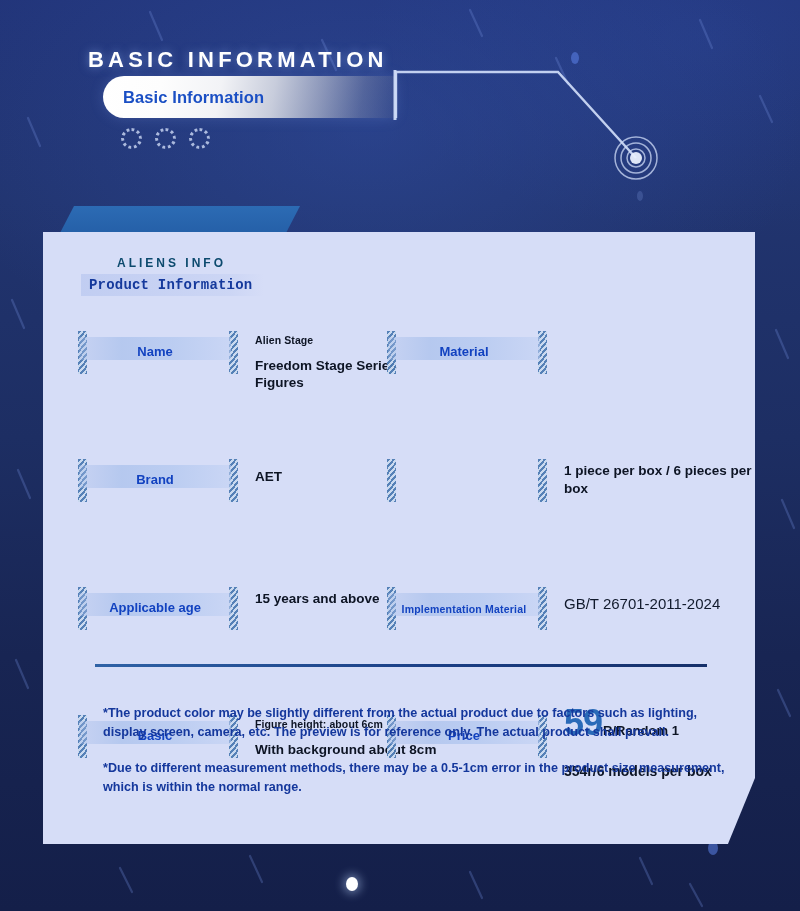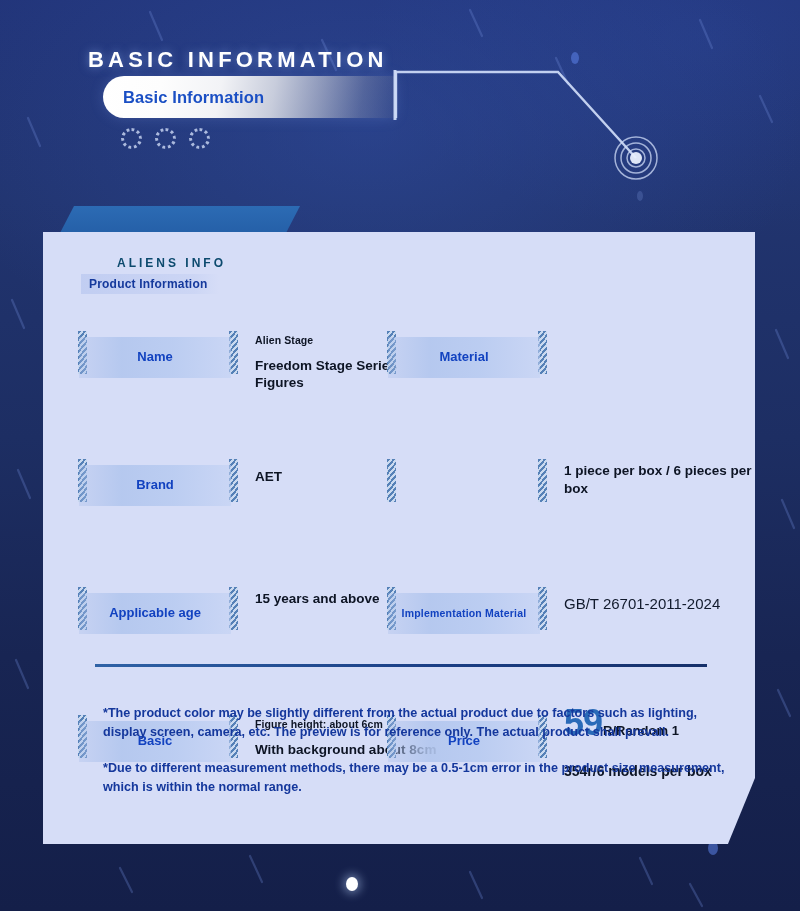--- a/index.html
+++ b/index.html
@@ -71,41 +71,42 @@
     box-shadow:0 0 0 1px rgba(15,28,72,.45);
   }
 
   .kicker{
     position:absolute; left:74px; top:24px;
     font-size:12px; font-weight:bold; color:#0c4a6e;
     letter-spacing:3px;
   }
   .panel-title{
     position:absolute; left:38px; top:42px;
-    font-size:12px; font-weight:bold; color:#15399c;
+    font-size:14px; font-weight:bold; color:#15399c;
     letter-spacing:.2px;
     background:linear-gradient(90deg,rgba(186,200,240,.75),rgba(186,200,240,.35) 82%, rgba(186,200,240,0));
     padding:3px 12px 3px 8px;
+    font-family:Liberation Mono, monospace;
   }
 
   
   .col{ position:absolute; }
   .col-left{ left:36px; top:105px; width:320px; }
   .col-right{ left:345px; top:105px; width:345px; }
 
   .row{ position:relative; min-height:64px; }
   .row.r0{ top:0; }
   .row.r1{ top:64px; }
   .row.r2{ top:128px; }
   .row.r3{ top:192px; }
 
   .tag{
     position:absolute; left:0; top:0;
-    width:152px; height:41px;
-    display:flex; align-items:center; justify-content:center;
+    width:152px; height:23px;
+    display:flex; align-items:flex-end; justify-content:center;
     background:linear-gradient(90deg,
       rgba(164,186,232,.30) 0%, rgba(178,198,238,.90) 28%,
       rgba(186,204,241,.95) 62%, rgba(192,208,243,.55) 100%);
   }
   .tag-text{
     font-size:13px; font-weight:bold; color:#1242c0;
     line-height:1.12; text-align:center;
   }
   .tag-text.sm{ font-size:10.5px; letter-spacing:.2px; }
 

